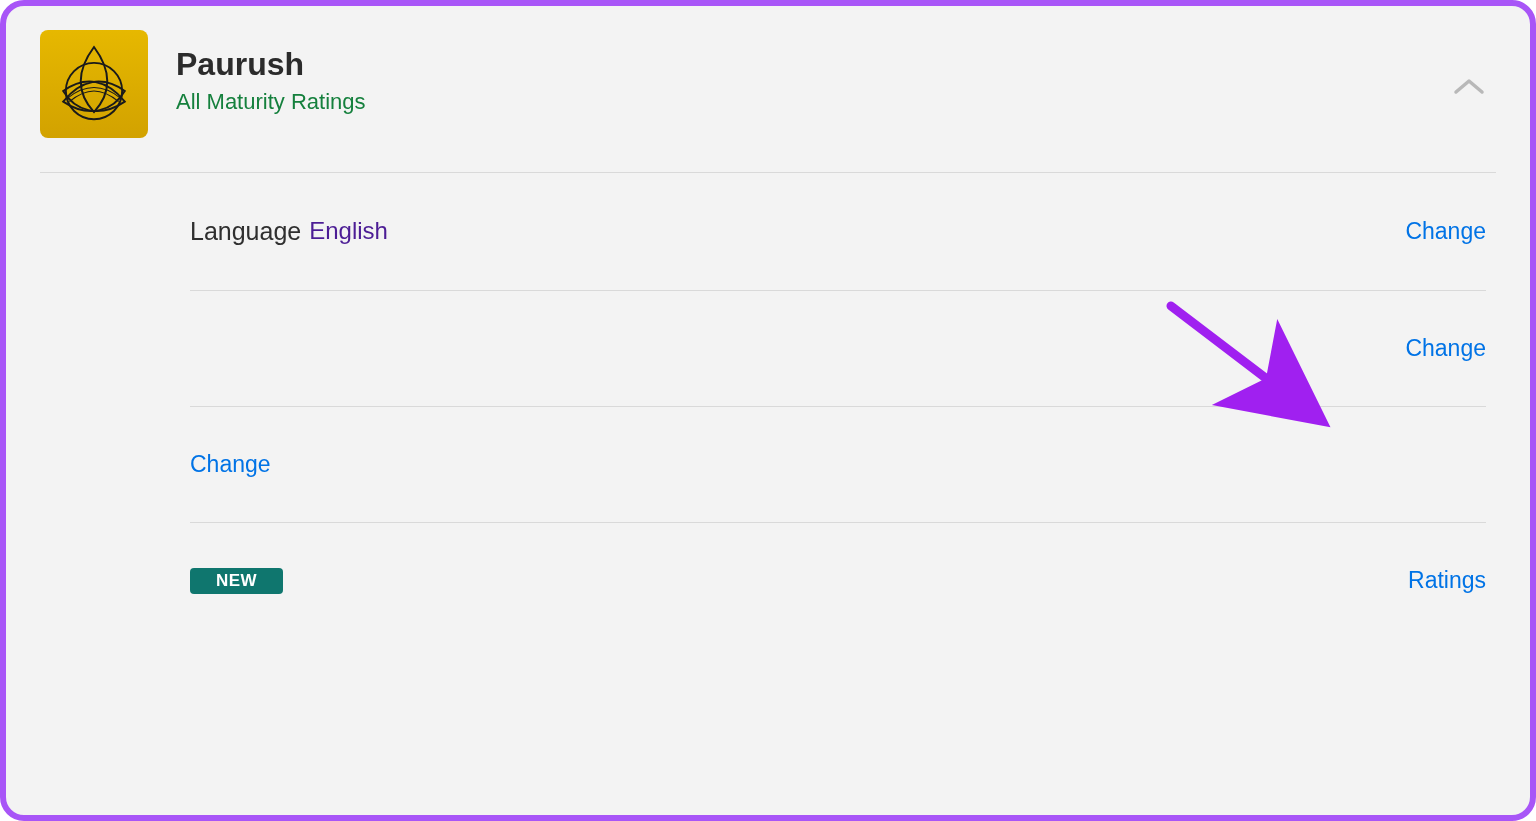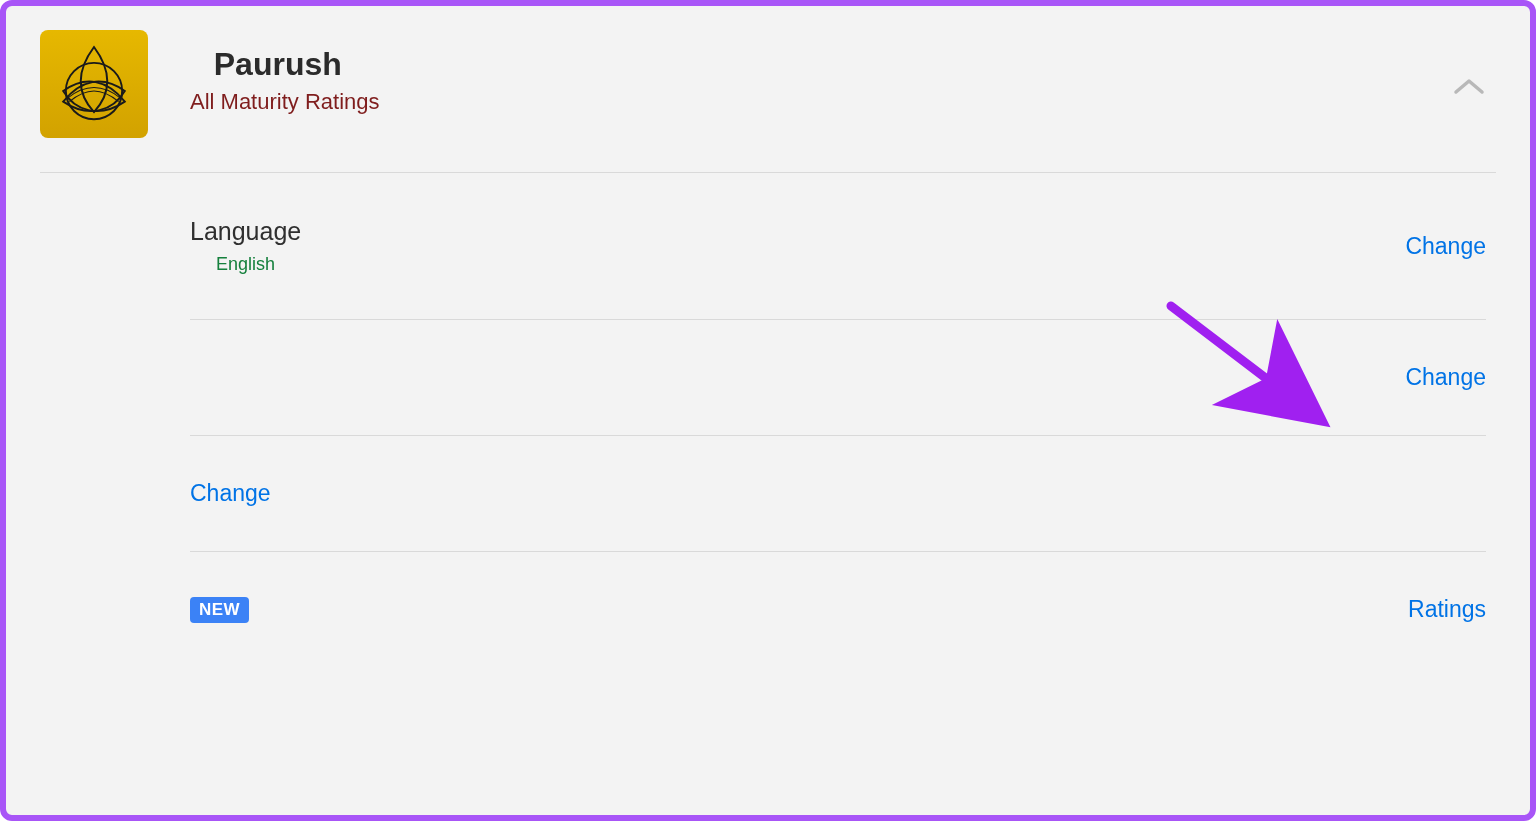--- a/index.html
+++ b/index.html
@@ -5,26 +5,25 @@
   * { box-sizing: border-box; margin: 0; padding: 0; }
   html, body { width: 1536px; height: 821px; }
   body {
     font-family: -apple-system, BlinkMacSystemFont, "Segoe UI", Helvetica, Arial, sans-serif;
     background: #fff;
   }
   .frame {
     width: 1536px;
     height: 821px;
     border: 6px solid #a855f7;
-    border-radius: 12px;
+    border-radius: 24px;
     background: #f3f3f3;
     padding: 24px 34px 0 34px;
     position: relative;
     overflow: hidden;
-    text-align: center;
   }
   .profile-header {
     display: flex;
     align-items: flex-start;
     gap: 28px;
     padding-bottom: 34px;
     border-bottom: 1px solid #d9d9d9;
     position: relative;
   }
   .avatar {
@@ -40,68 +39,67 @@
   .avatar svg { width: 88px; height: 88px; }
   .profile-text { padding-top: 16px; }
   .profile-name {
     font-size: 32px;
     font-weight: 600;
     color: #2b2b2b;
     margin-bottom: 6px;
   }
   .profile-sub {
     font-size: 22px;
-    color: #7f1d1d;
-    margin-left: 14px;
+    color: #15803d;
   }
   .chevron {
     position: absolute;
     right: 10px;
     top: 46px;
     color: #b8b8b8;
   }
   .settings {
     padding-left: 150px;
     padding-right: 10px;
   }
   .row {
     display: flex;
     justify-content: space-between;
     align-items: center;
     padding: 44px 0;
     border-bottom: 1px solid #d9d9d9;
   }
   .row:last-child { border-bottom: none; }
-  .row-left { display: flex; flex-direction: column; gap: 8px; }
+  .row-left { display: flex; flex-direction: row; gap: 8px; }
   .row-title {
     font-size: 25px;
     font-weight: 500;
     color: #2f2f2f;
     display: flex;
     align-items: center;
     gap: 14px;
   }
   .row-value {
-    font-size: 18px;
-    color: #15803d;
+    font-size: 24px;
+    color: #4c1d95;
   }
   .link {
     font-size: 23px;
     color: #0073e6;
     cursor: pointer;
     font-weight: 400;
   }
   .badge-new {
     display: inline-block;
-    background: #3b82f6;
+    background: #0f766e;
     color: #fff;
     font-size: 17px;
     font-weight: 700;
     letter-spacing: 0.5px;
-    padding: 3px 9px;
+    padding: 3px 26px;
     border-radius: 4px;
   }
   
   .arrow {
     position: absolute;
     left: 1155px;
     top: 290px;
     pointer-events: none;
   }
 </style>

